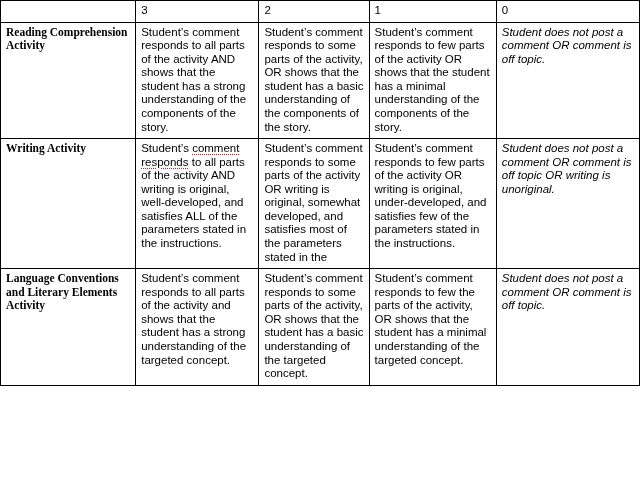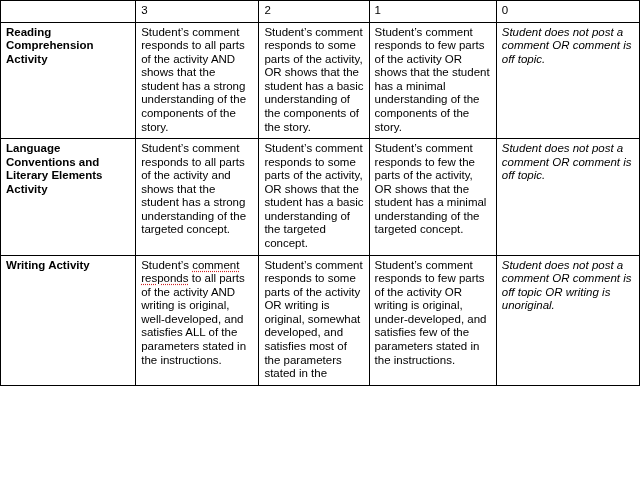--- a/index.html
+++ b/index.html
@@ -57,20 +57,21 @@
     padding-top: 2px;
     padding-bottom: 2px;
   }
   td.hdr-last {
     border-right: none;
   }
   td.rowlabel {
     font-weight: bold;
     font-size: 12px;
     border-left: none;
+    font-family: Liberation Serif, serif;
   }
   td.lastcol {
     border-right: none;
     font-style: italic;
   }
   .underline-spell {
     text-decoration: underline;
     text-decoration-style: dotted;
     text-decoration-color: #cc2222;
     text-underline-offset: 2px;
@@ -100,33 +101,33 @@
 
       <tr>
         <td class="rowlabel">Reading Comprehension Activity</td>
         <td>Student’s comment responds to all parts of the activity AND shows that the student has a strong understanding of the components of the story.</td>
         <td>Student’s comment responds to some parts of the activity, OR shows that the student has a basic understanding of the components of the story.</td>
         <td>Student’s comment responds to few parts of the activity OR shows that the student has a minimal understanding of the components of the story.</td>
         <td class="lastcol">Student does not post a comment OR comment is off topic.</td>
       </tr>
 
       <tr>
-        <td class="rowlabel">Language Conventions and Literary Elements Activity</td>
-        <td>Student’s comment responds to all parts of the activity and shows that the student has a strong understanding of the targeted concept.</td>
-        <td>Student’s comment responds to some parts of the activity, OR shows that the student has a basic understanding of the targeted concept.</td>
-        <td>Student’s comment responds to few the parts of the activity, OR shows that the student has a minimal understanding of the targeted concept.</td>
-        <td class="lastcol">Student does not post a comment OR comment is off topic.</td>
-      </tr>
-
-      <tr>
         <td class="rowlabel">Writing Activity</td>
         <td>
           <span class="cellbody">
             <span>Student’s </span><span class="underline-spell">comment responds</span><span> to all parts of the activity AND writing is original, well-developed, and satisfies ALL of the parameters stated in the instructions.</span>
           </span>
         </td>
         <td>Student’s comment responds to some parts of the activity OR writing is original, somewhat developed, and satisfies most of the parameters stated in the</td>
         <td>Student’s comment responds to few parts of the activity OR writing is original, under-developed, and satisfies few of the parameters stated in the instructions.</td>
         <td class="lastcol">Student does not post a comment OR comment is off topic OR writing is unoriginal.</td>
       </tr>
+
+      <tr>
+        <td class="rowlabel">Language Conventions and Literary Elements Activity</td>
+        <td>Student’s comment responds to all parts of the activity and shows that the student has a strong understanding of the targeted concept.</td>
+        <td>Student’s comment responds to some parts of the activity, OR shows that the student has a basic understanding of the targeted concept.</td>
+        <td>Student’s comment responds to few the parts of the activity, OR shows that the student has a minimal understanding of the targeted concept.</td>
+        <td class="lastcol">Student does not post a comment OR comment is off topic.</td>
+      </tr>
     </tbody>
   </table>
 </div>
 
 </body></html>

